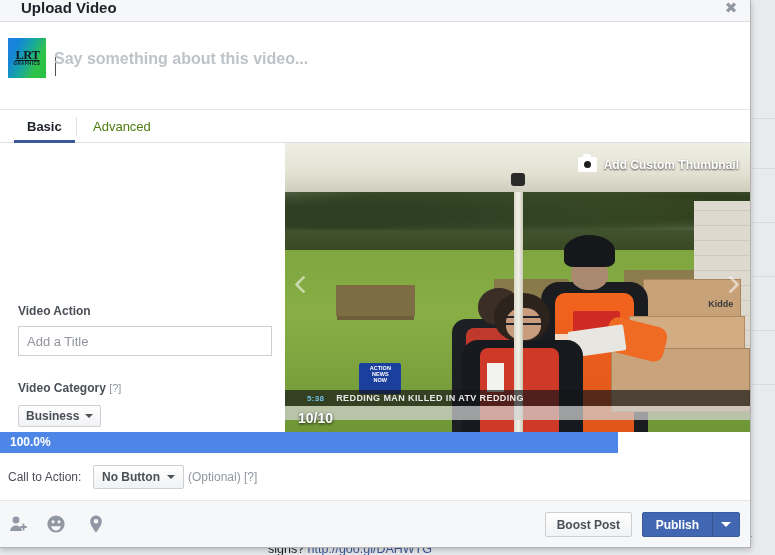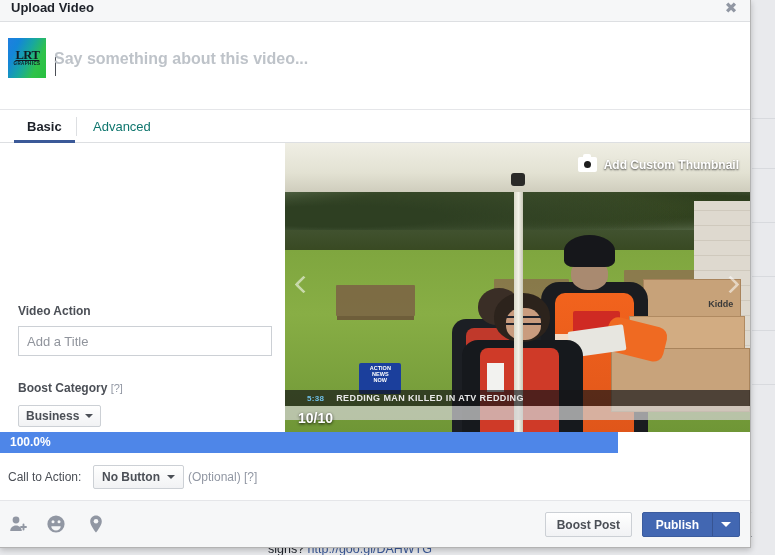--- a/index.html
+++ b/index.html
@@ -53,22 +53,22 @@
 
   
   #modal-header {
     position: relative;
     height: 22px;
     background: #f6f7f8;
     border-bottom: 1px solid #dddfe2;
   }
   #modal-title {
     position: absolute;
-    left: 11px; top: -1px;
-    font-size: 13px; font-weight: bold;
+    left: 21px; top: -1px;
+    font-size: 15px; font-weight: bold;
     color: #1d2129;
     line-height: 18px;
   }
   #close-btn {
     position: absolute;
     right: 10px; top: 0px;
     width: 18px; height: 18px;
     font-size: 15px; color: #9197a3;
     line-height: 17px; text-align: center;
     cursor: pointer;
@@ -133,21 +133,21 @@
     height: 33px;
     display: flex; align-items: center;
     font-size: 13px;
     cursor: pointer;
     padding: 0 13px;
   }
   .tab.active {
     color: #1d2129; font-weight: bold;
     box-shadow: inset 0 -3px 0 #3b5998;
   }
-  .tab.inactive { color: #0f766e; }
+  .tab.inactive { color: #4d7c0f; }
   .tab-divider {
     position: absolute;
     left: 76px; top: 7px;
     width: 1px; height: 19px;
     background: #dddfe2;
   }
 
   
   #modal-body {
     position: relative;
@@ -494,21 +494,21 @@
       <span>Advanced</span>
     </div>
   </div>
 
   <div id="modal-body">
 
     <div class="form-label" style="left:18px; top:161px;">Video Action</div>
     <input id="title-input" type="text" placeholder="Add a Title" style="">
 
     <div class="form-label" style="left:18px; top:238px;">
-      <span>Boost Category</span>
+      <span>Video Category</span>
       <span class="help-q">[?]</span>
     </div>
     <div id="category-select">
       <span>Business</span>
       <span class="caret-down"></span>
     </div>
 
     <div id="video-wrap">
       <div id="video-frame">
         <div class="sc sky"></div>

